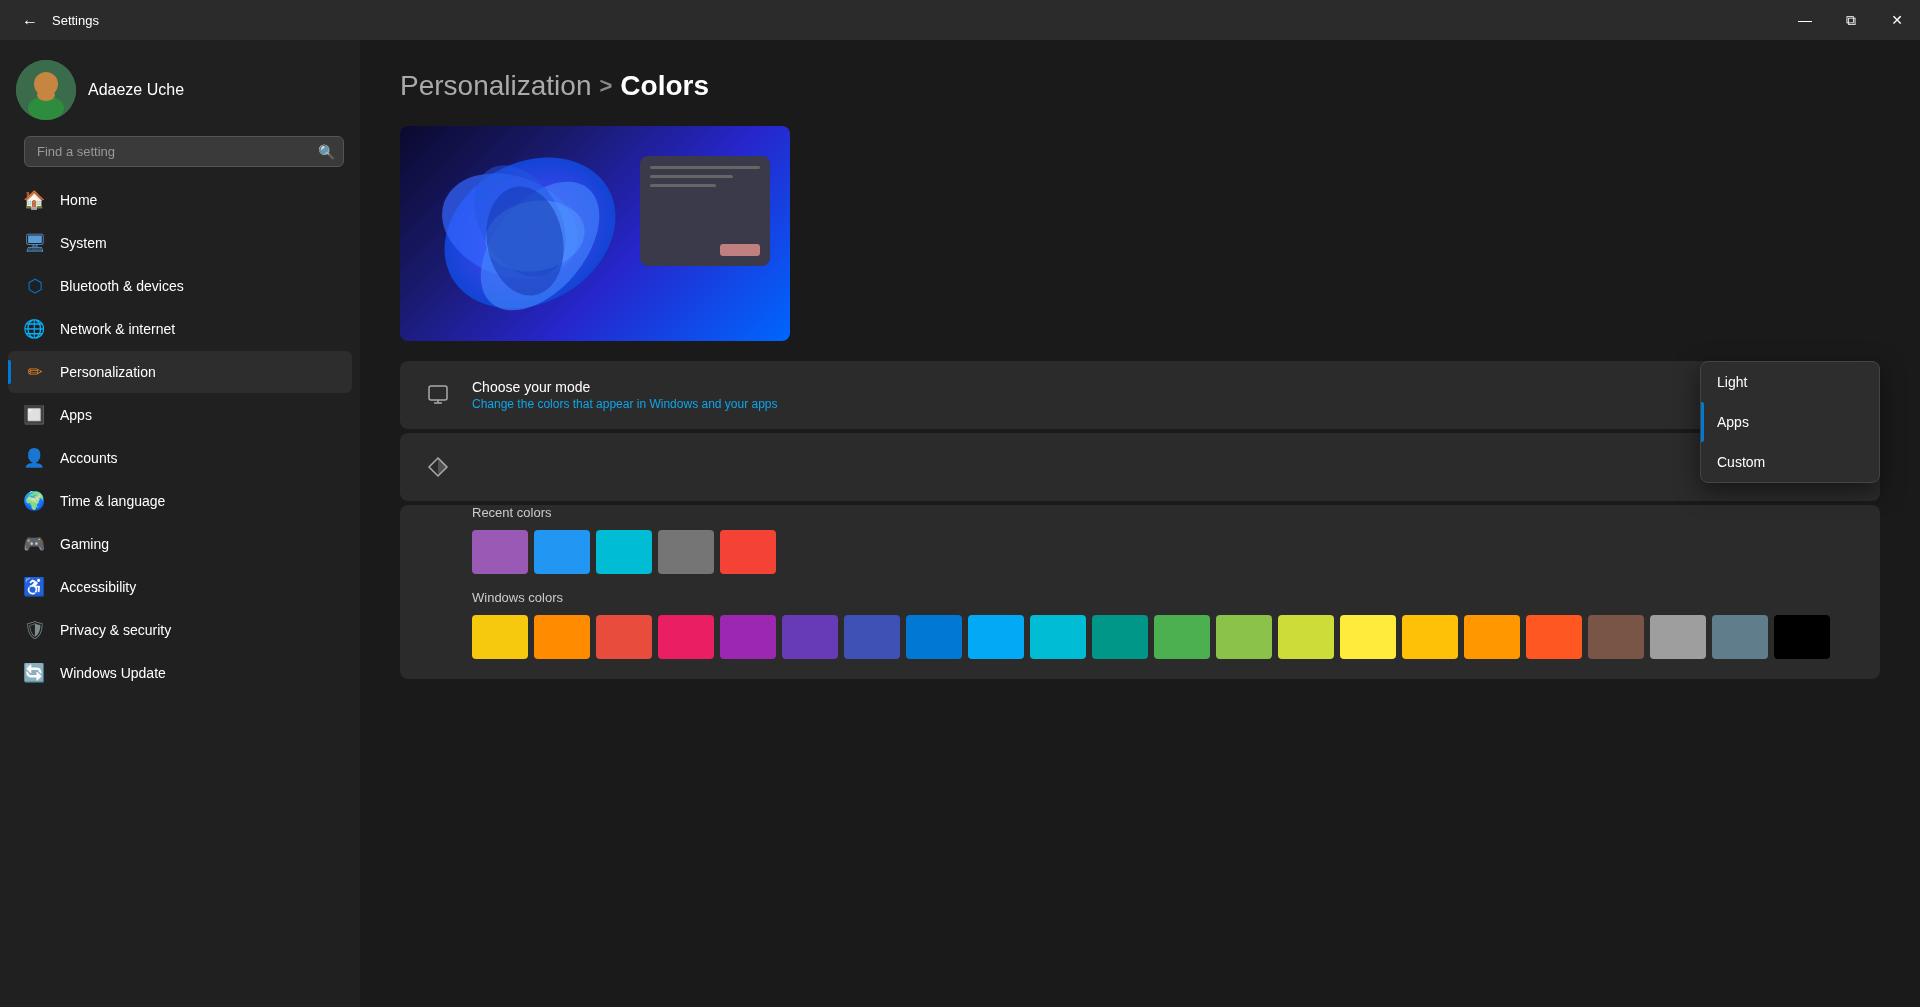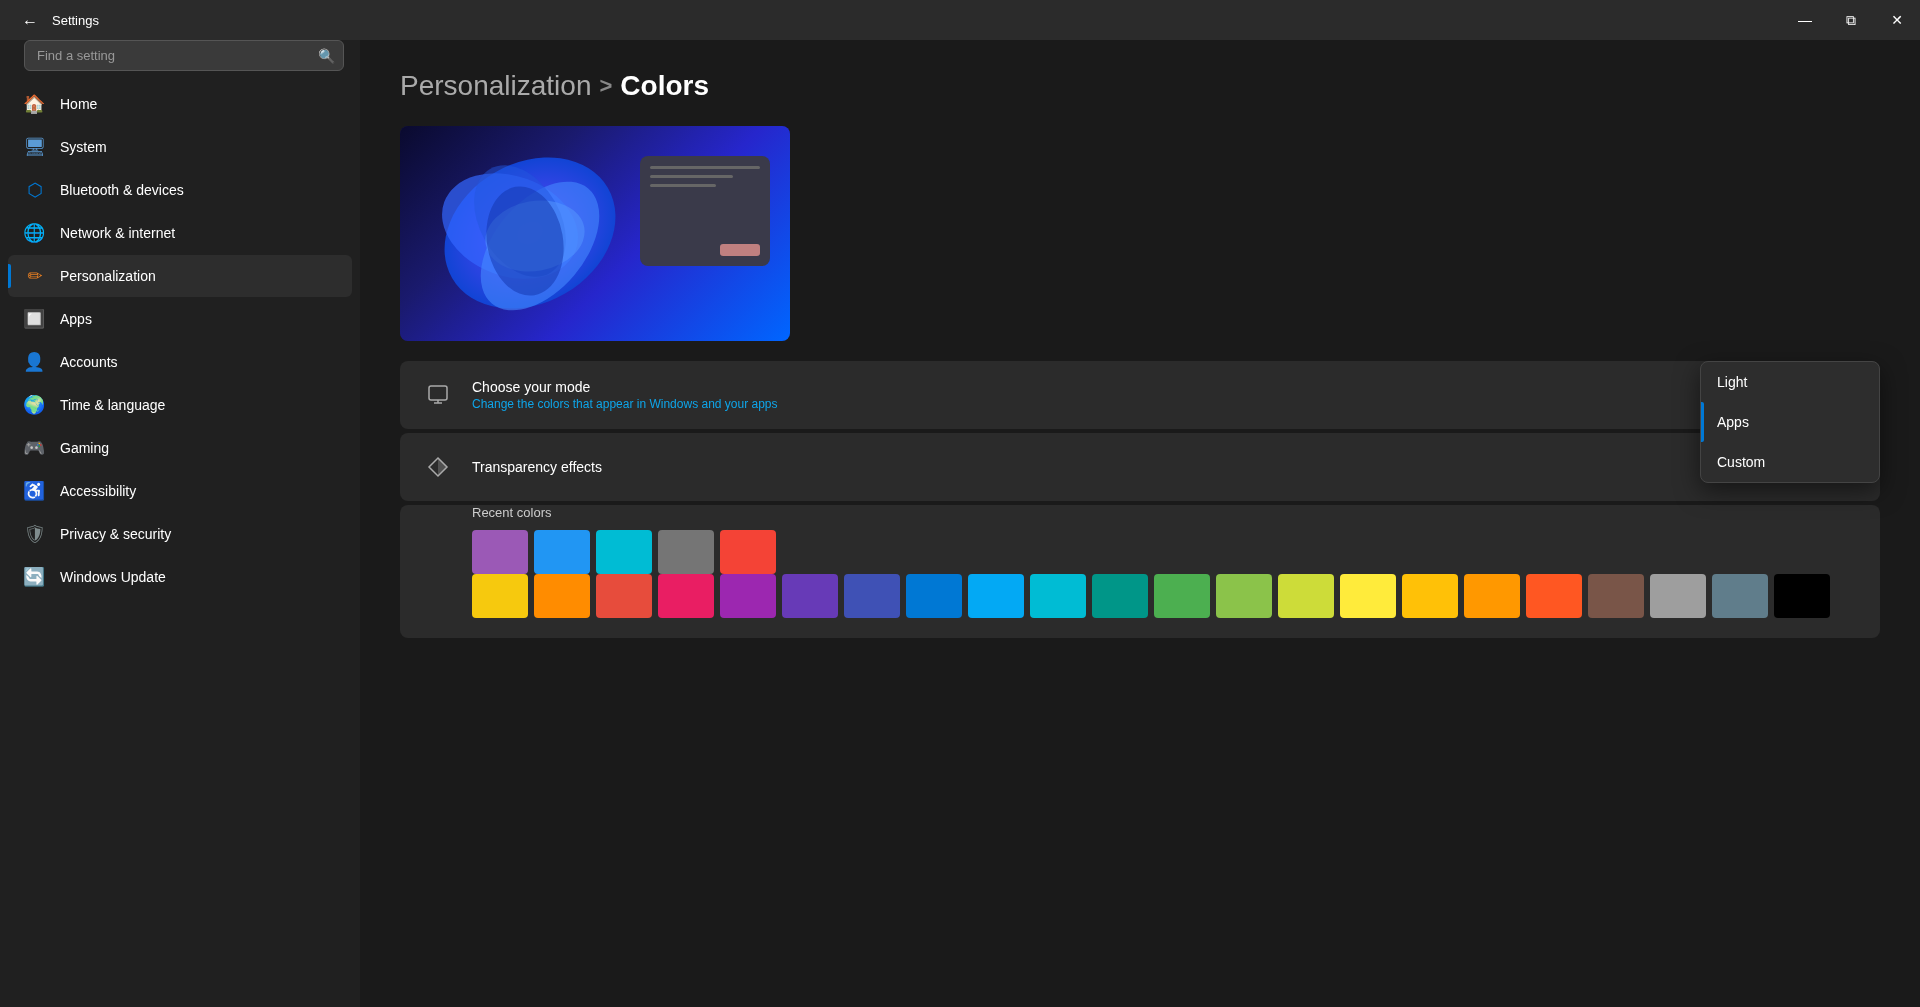--- a/index.html
+++ b/index.html
@@ -400,20 +400,35 @@
     <button class="titlebar-btn">—</button>
     <button class="titlebar-btn">⧉</button>
     <button class="titlebar-btn close">✕</button>
   </div>
 </div>
 
 <div class="app-body">
 
   <div class="sidebar">
 
+    <div class="user-section">
+      <div class="avatar">
+
+        <svg width="60" height="60" viewBox="0 0 60 60">
+          <circle cx="30" cy="30" r="30" fill="#3a6b4a"></circle>
+
+          <ellipse cx="30" cy="48" rx="18" ry="12" fill="#2d8c3e"></ellipse>
+
+          <circle cx="30" cy="24" r="12" fill="#c68642"></circle>
+
+          <ellipse cx="30" cy="35" rx="9" ry="6" fill="#c68642"></ellipse>
+        </svg>
+      </div>
+      <span class="user-name">Adaeze Uche</span>
+    </div>
 
     <div class="search-box">
       <input type="text" class="search-input" placeholder="Find a setting" style="">
       <button class="search-icon-btn">🔍</button>
     </div>
 
     <nav id="sidebar-nav">
         <div class="nav-item">
           <span class="nav-icon" style="color: rgb(245, 166, 35);">🏠</span>
           <span>Home</span>
@@ -534,39 +549,39 @@
     </div>
 
     <div class="settings-row">
       <div class="settings-row-icon">
         <svg width="24" height="24" viewBox="0 0 24 24" fill="none">
           <path d="M12 3L21 12L12 21L3 12Z" stroke="#aaa" stroke-width="1.5" fill="none"></path>
           <path d="M12 3L21 12L12 21" stroke="#aaa" stroke-width="0.5" fill="#aaa" opacity="0.3"></path>
         </svg>
       </div>
       <div class="settings-row-content">
-        <div class="settings-row-title">Transparency effects</div>
       </div>
       <div class="settings-row-control">
         <span class="toggle-label">On</span>
         <div class="toggle"></div>
       </div>
     </div>
 
     <div class="accent-section">
 
       <div class="accent-body">
         <div class="color-section-label">Recent colors</div>
         <div class="color-swatches" id="recent-swatches">
             <div class="color-swatch" style="background: rgb(155, 89, 182);"></div>
             <div class="color-swatch" style="background: rgb(33, 150, 243);"></div>
             <div class="color-swatch" style="background: rgb(0, 188, 212);"></div>
             <div class="color-swatch" style="background: rgb(117, 117, 117);"></div>
             <div class="color-swatch" style="background: rgb(244, 67, 54);"></div>
           </div>
+        <div class="windows-colors-label">Windows colors</div>
         <div class="color-swatches" id="windows-swatches">
             <div class="color-swatch" style="background: rgb(246, 201, 14);"></div>
             <div class="color-swatch" style="background: rgb(255, 140, 0);"></div>
             <div class="color-swatch" style="background: rgb(231, 76, 60);"></div>
             <div class="color-swatch" style="background: rgb(233, 30, 99);"></div>
             <div class="color-swatch" style="background: rgb(156, 39, 176);"></div>
             <div class="color-swatch" style="background: rgb(103, 58, 183);"></div>
             <div class="color-swatch" style="background: rgb(63, 81, 181);"></div>
             <div class="color-swatch" style="background: rgb(0, 120, 212);"></div>
             <div class="color-swatch" style="background: rgb(3, 169, 244);"></div>

